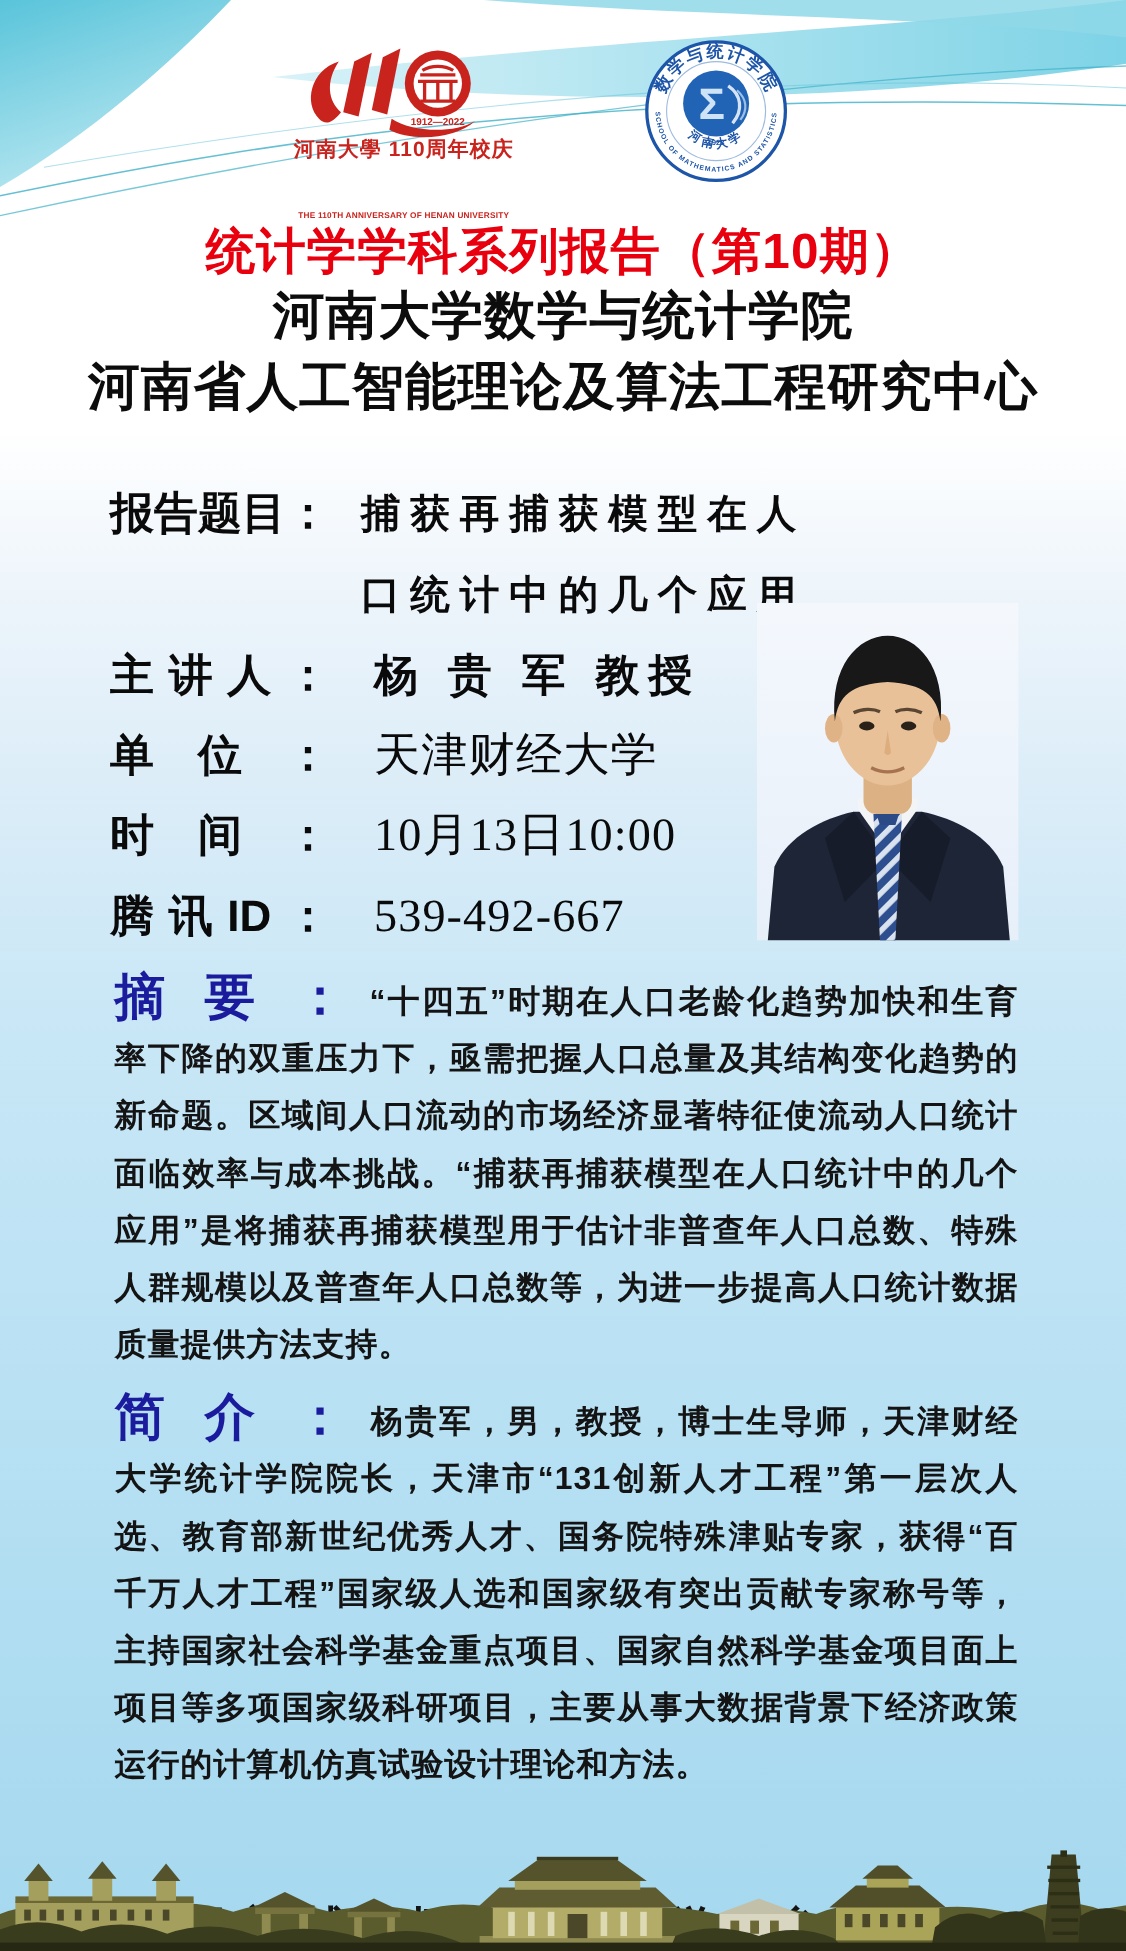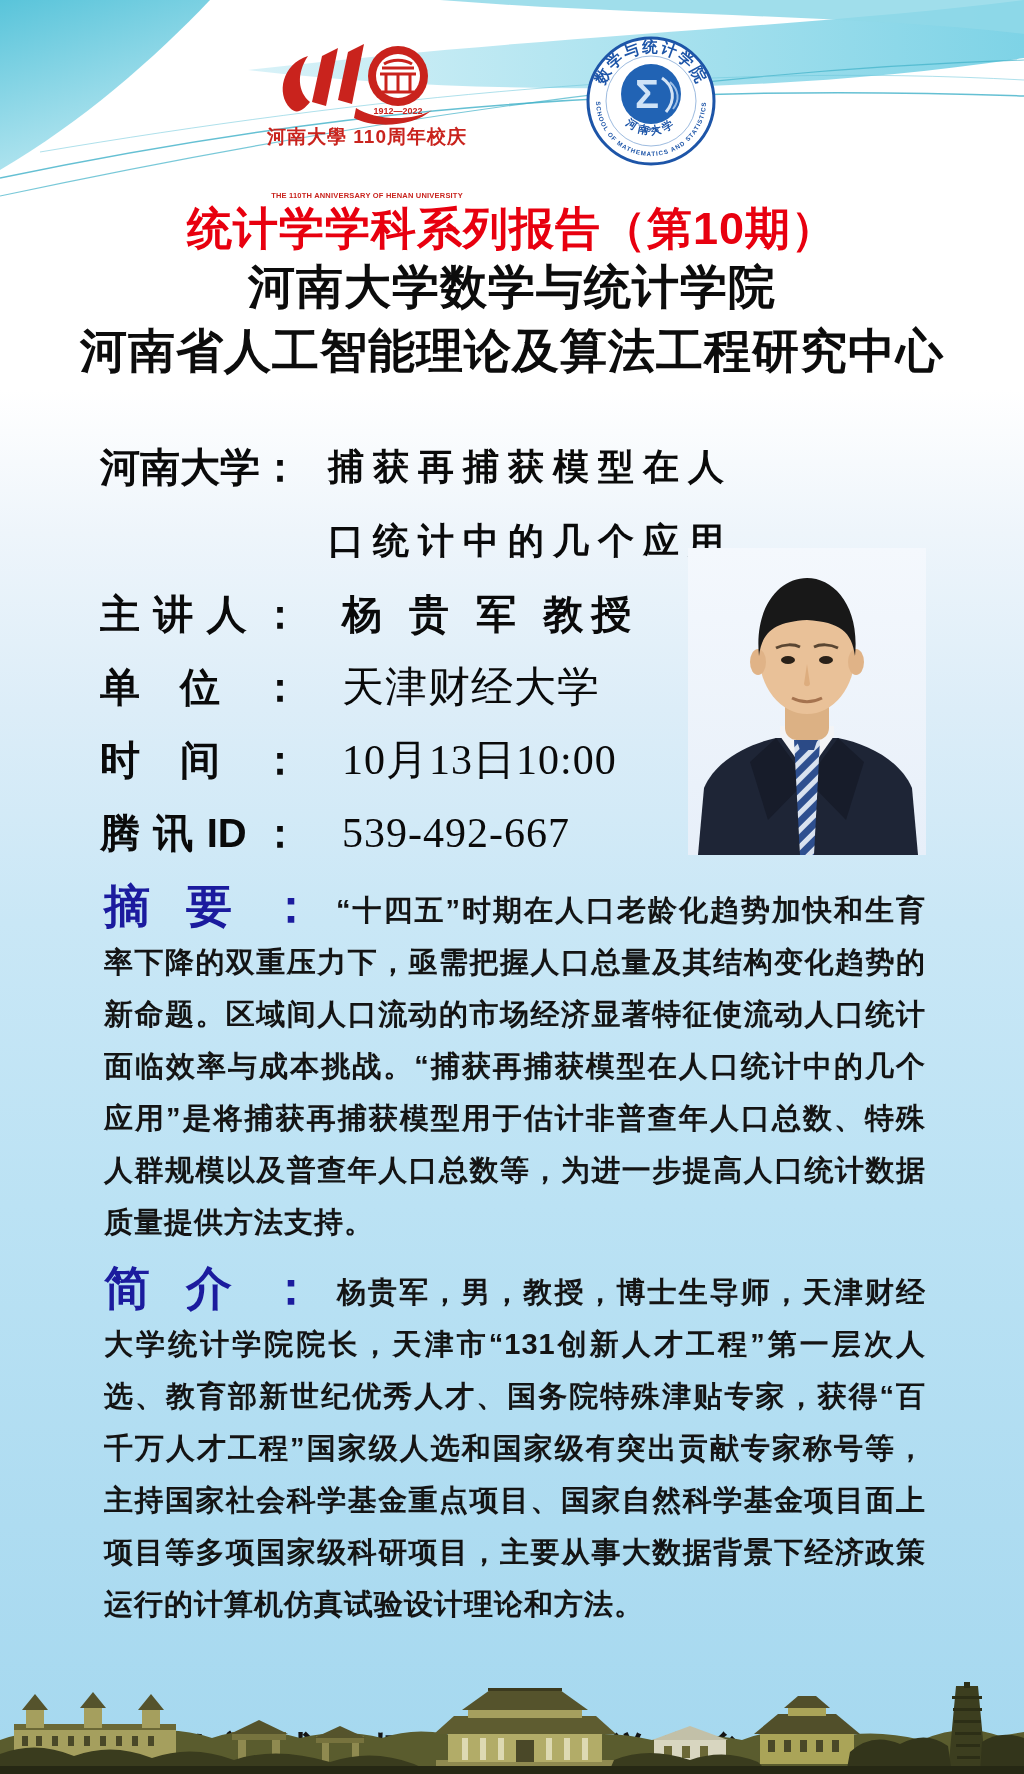--- a/index.html
+++ b/index.html
@@ -14,22 +14,22 @@
   .red-title{left:0;right:0;text-align:center;font-size:45px;line-height:54px;font-weight:900;color:#e8000f;letter-spacing:1px;}
   .org-line{left:0;right:0;text-align:center;font-size:47px;line-height:54px;font-weight:700;color:#0c0c0c;letter-spacing:1px;}
   
   .left-logo-cap{width:230px;text-align:center;color:#c9231d;font-weight:800;font-size:19px;line-height:21px;letter-spacing:1px;}
   .left-logo-cap-en{width:230px;text-align:center;color:#c9231d;font-weight:600;font-size:7.5px;line-height:10px;letter-spacing:.2px;margin-top:44px;}
   
   .info{left:100px;right:26px;top:430px;color:#0a0a0a;}
   .rowlbl{display:inline-block;width:200px;text-align:justify;text-align-last:justify;font-weight:800;font-size:40px;vertical-align:top;}
   .topic-row{display:flex;line-height:74px;}
   .topic-val{margin-left:28px;font-weight:700;font-size:36px;letter-spacing:9px;}
-  .info-row{display:flex;line-height:73px;height:73px;gap:26px;}
-  .info-val{margin-left:16px;}
+  .info-row{display:flex;line-height:73px;height:73px;}
+  .info-val{margin-left:40px;}
   .val-sans{font-weight:800;font-size:40px;letter-spacing:8px;}
   .val-serif{font-family:"Liberation Serif","DejaVu Serif",serif;font-size:42px;letter-spacing:1px;}
   
   .bodytext{width:822px;left:100px;margin:4px;font-size:29px;font-weight:700;line-height:52px;color:#141414;
             text-align:justify;text-justify:inter-character;letter-spacing:1px;}
   .seclbl{display:inline-block;width:210px;margin-right:22px;text-align:justify;text-align-last:justify;
           color:#1b1b9e;font-weight:800;font-size:46px;letter-spacing:0;vertical-align:-2px;}
   .welcome{left:0;right:0;text-align:center;font-size:43px;font-weight:800;letter-spacing:5px;color:#141414;}
 </style>
 </head>
@@ -106,21 +106,21 @@
     </text>
   </svg>
 
   <div class="abs red-title" style="top:202px">统计学学科系列报告（第10期）</div>
 
   <div class="abs org-line" style="top:260px">河南大学数学与统计学院</div>
   <div class="abs org-line" style="top:324px">河南省人工智能理论及算法工程研究中心</div>
 
   <div class="abs info">
     <div class="topic-row">
-      <span class="rowlbl">河南大学：</span>
+      <span class="rowlbl">报告题目：</span>
       <span class="topic-val">
         <span style="display:block">捕获再捕获模型在人</span>
         <span style="display:block">口统计中的几个应用</span>
       </span>
     </div>
     <div class="info-row">
       <span class="rowlbl">主讲人：</span>
       <span class="info-val val-sans">杨 贵 军 教授</span>
     </div>
     <div class="info-row">

